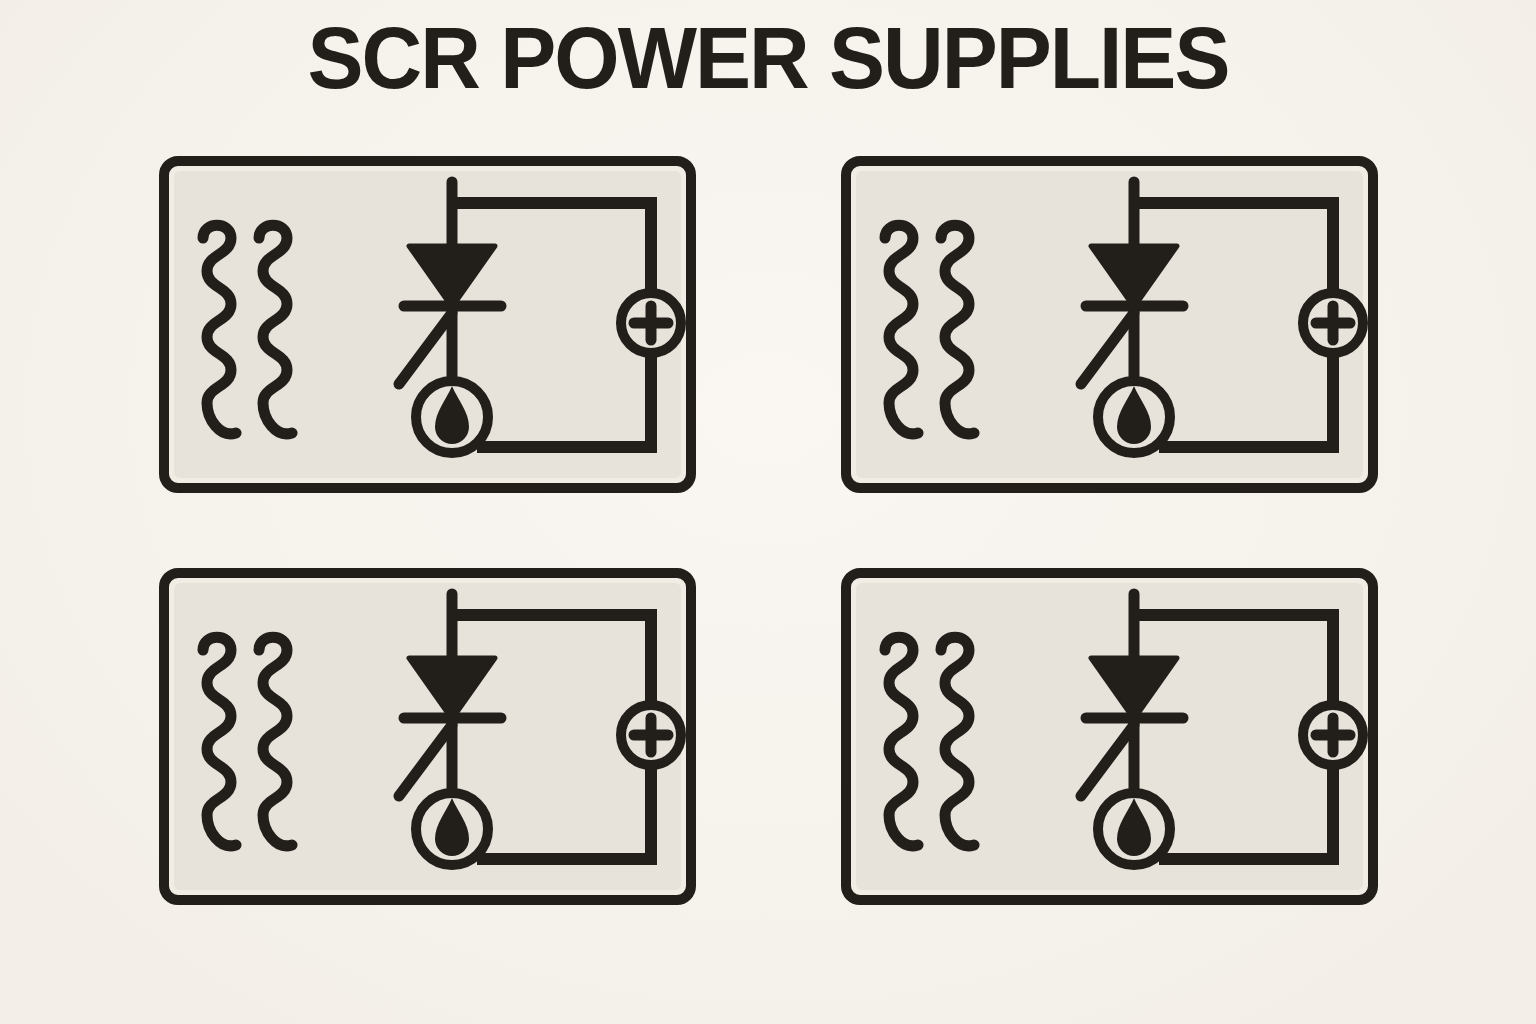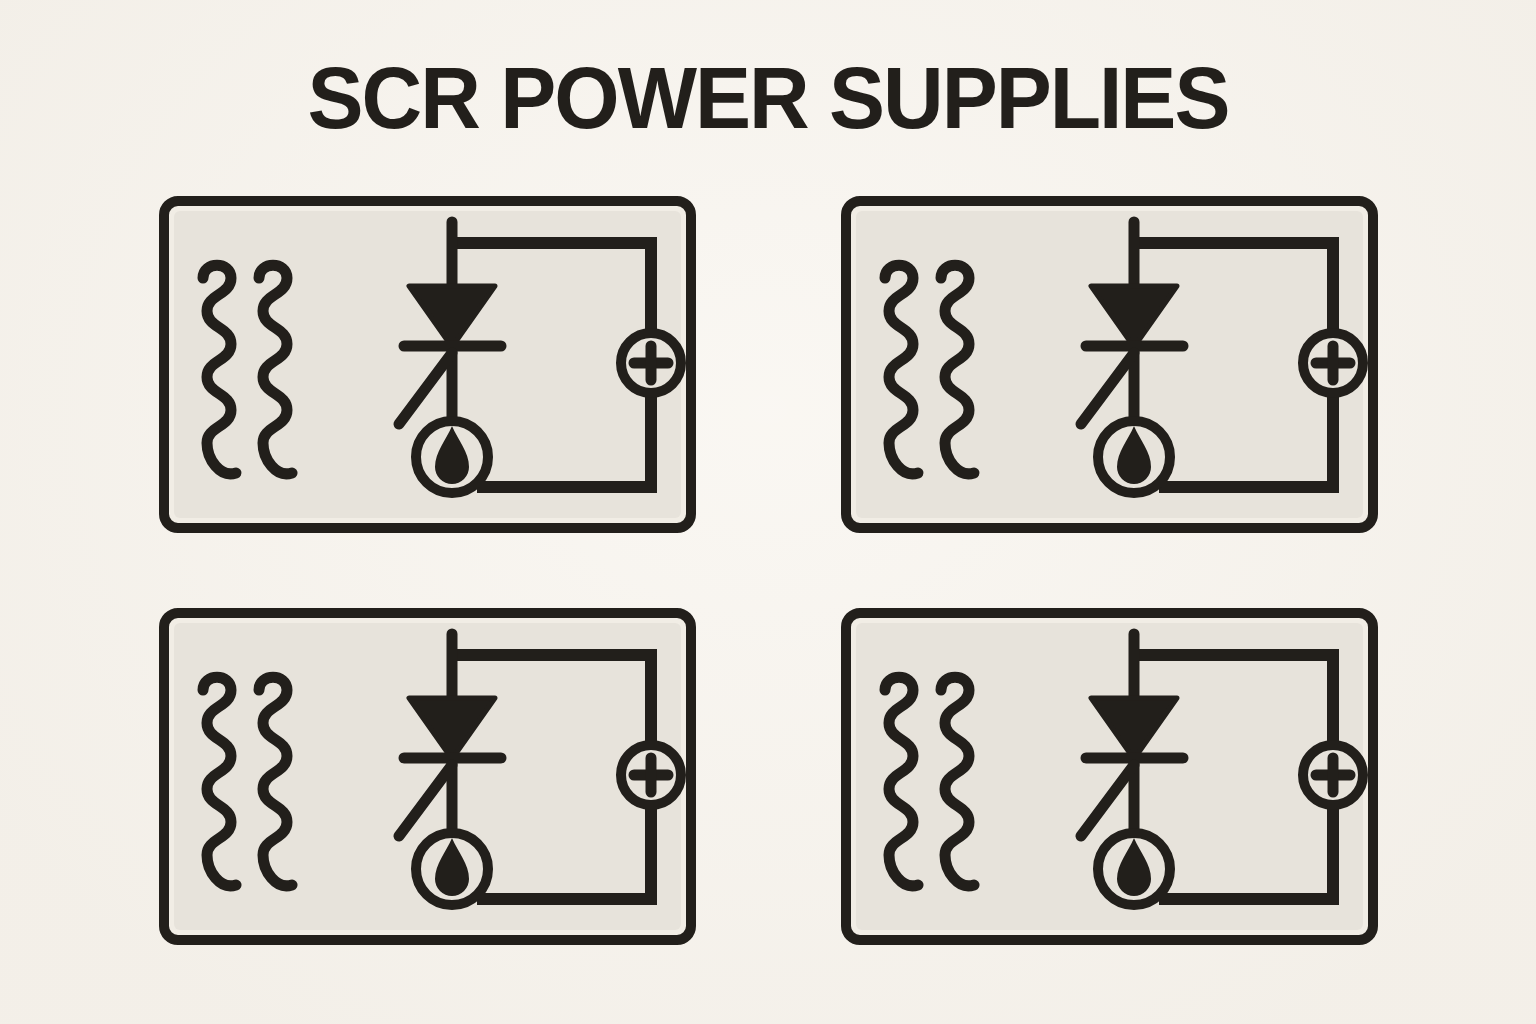--- a/index.html
+++ b/index.html
@@ -10,21 +10,21 @@
     width: 1536px;
     height: 1024px;
     overflow: hidden;
     background: var(--bg, #f7f3ec);
     font-family: "Liberation Sans", sans-serif;
   }
   .poster {
     width: 1536px;
     height: 1024px;
     box-sizing: border-box;
-    padding-top: 56px;
+    padding-top: 16px;
     background: radial-gradient(ellipse at 50% 40%, rgba(255,255,255,0.35), rgba(0,0,0,0.015) 85%);
   }
   h1.title {
     margin: 0;
     text-align: center;
     font-size: 84px;
     line-height: 1;
     font-weight: 800;
     letter-spacing: -2px;
     color: var(--ink, #1d1b17);

